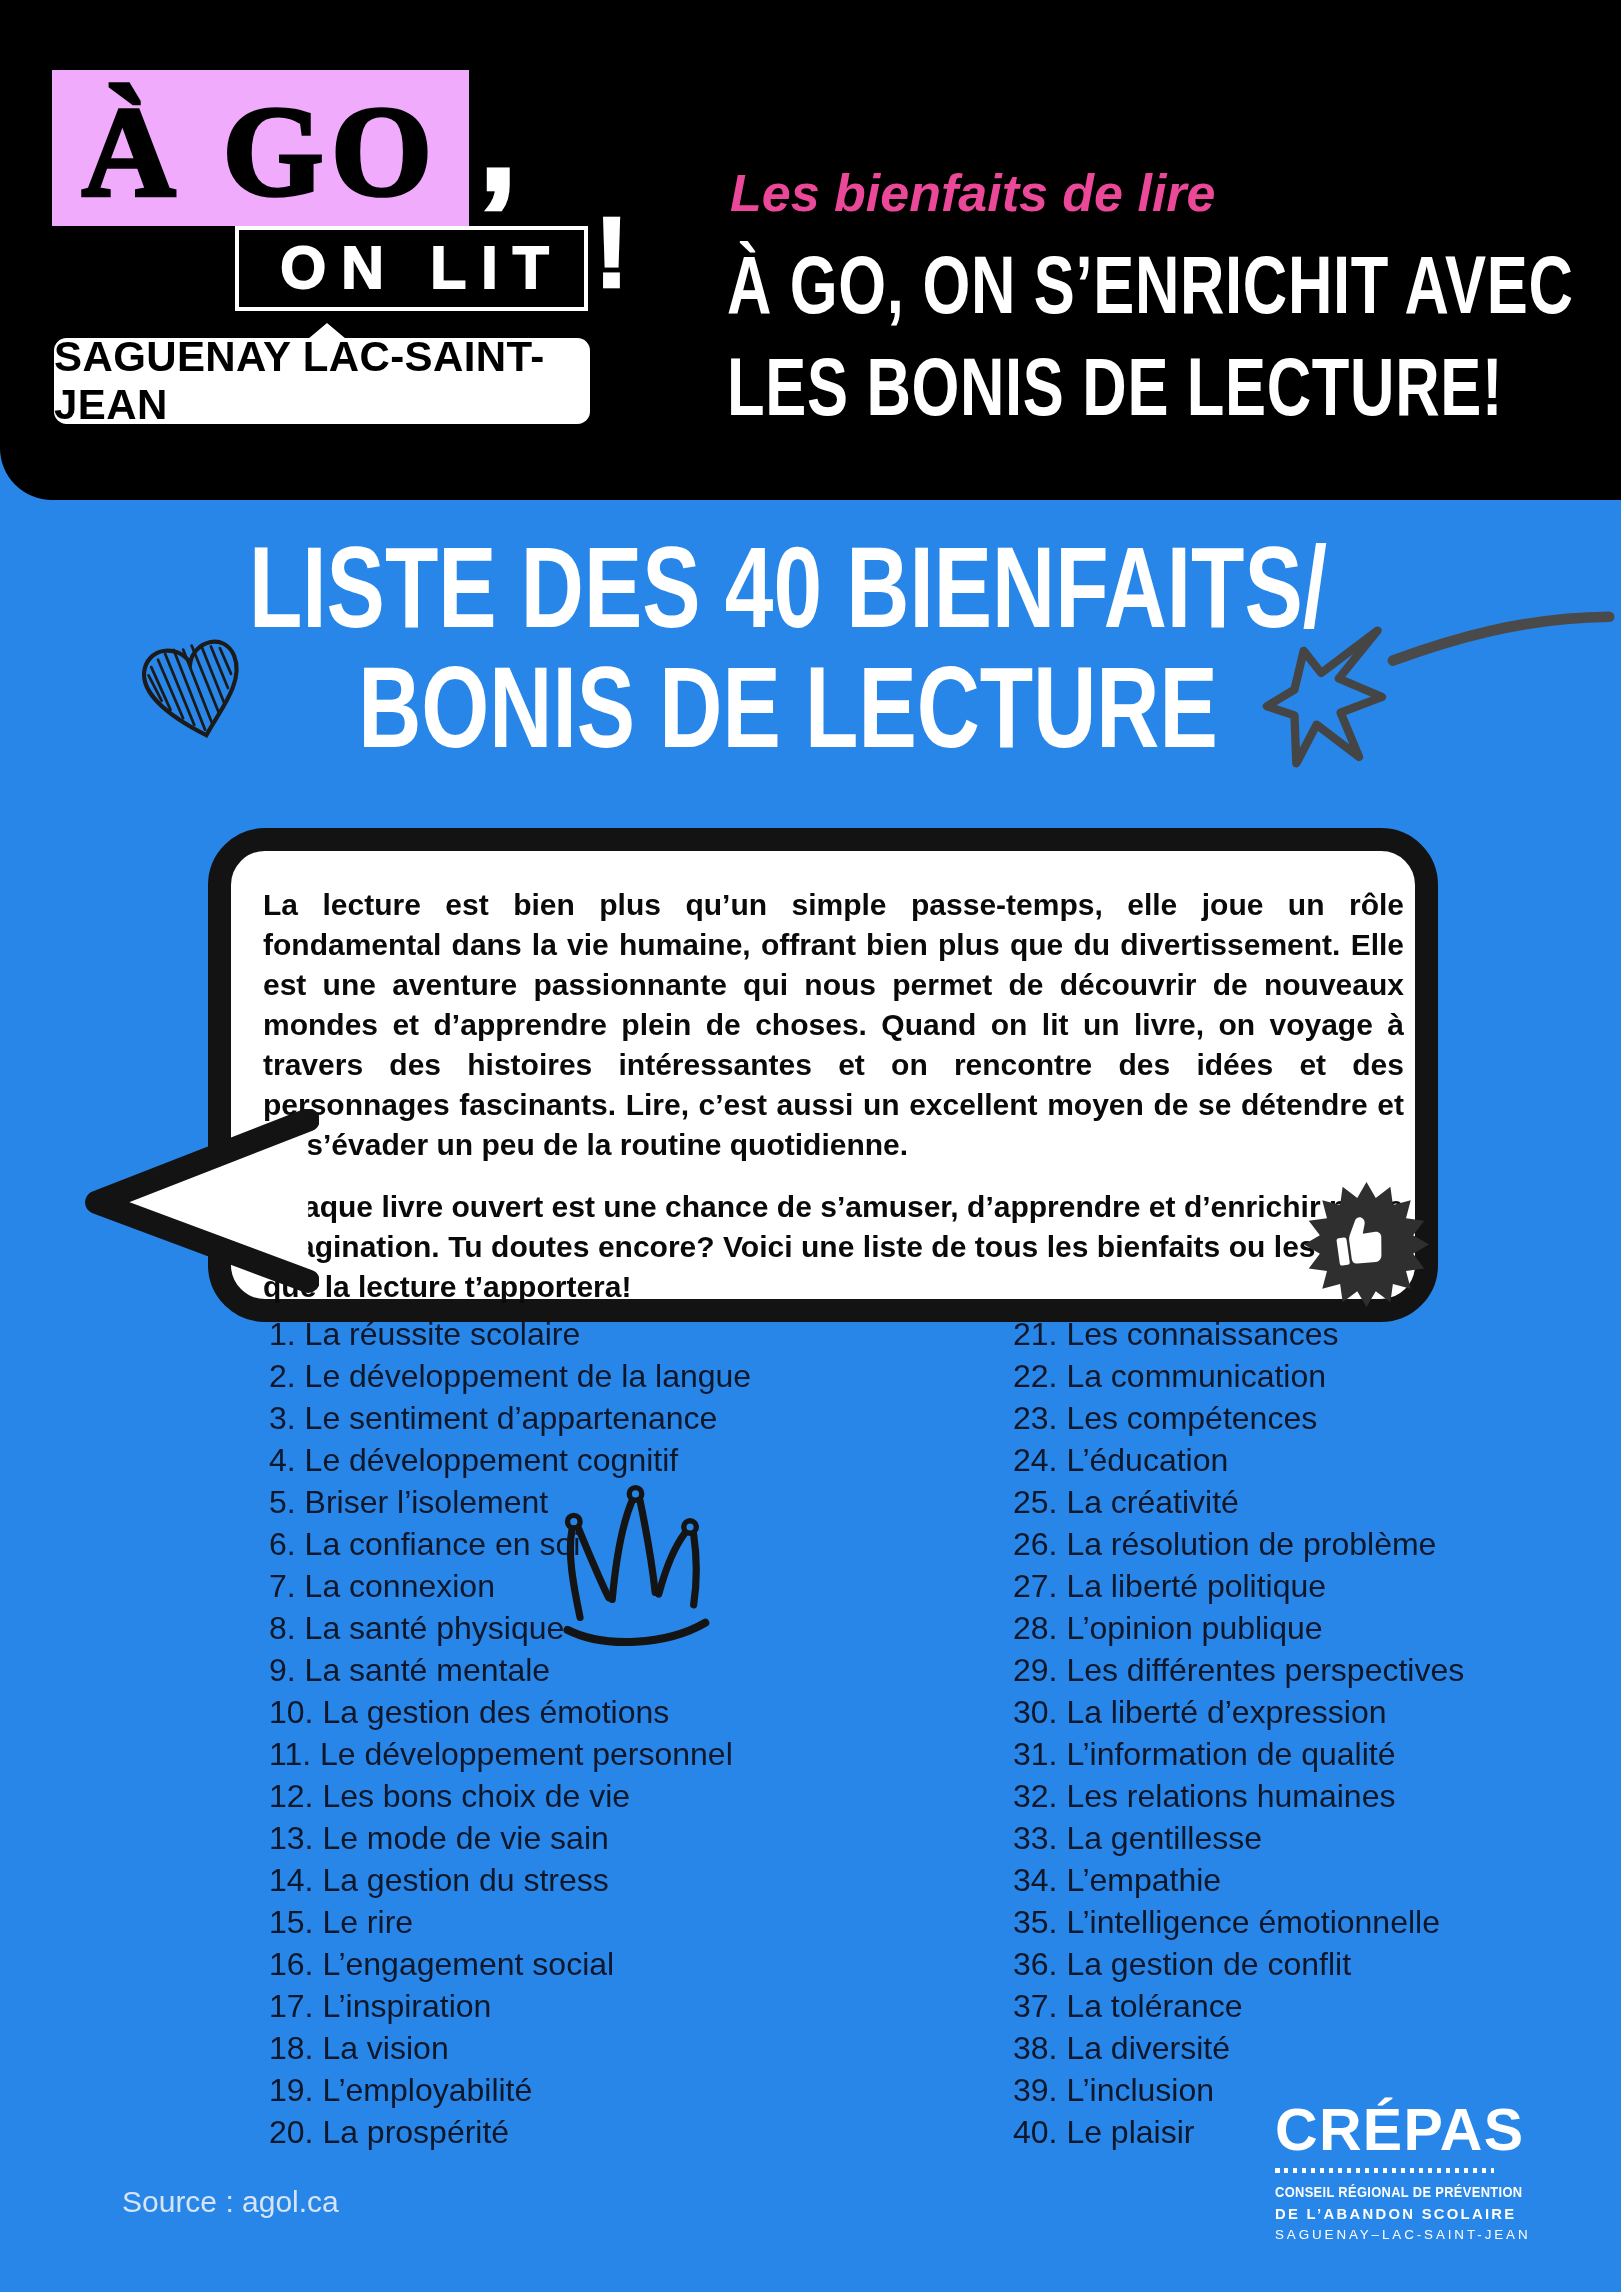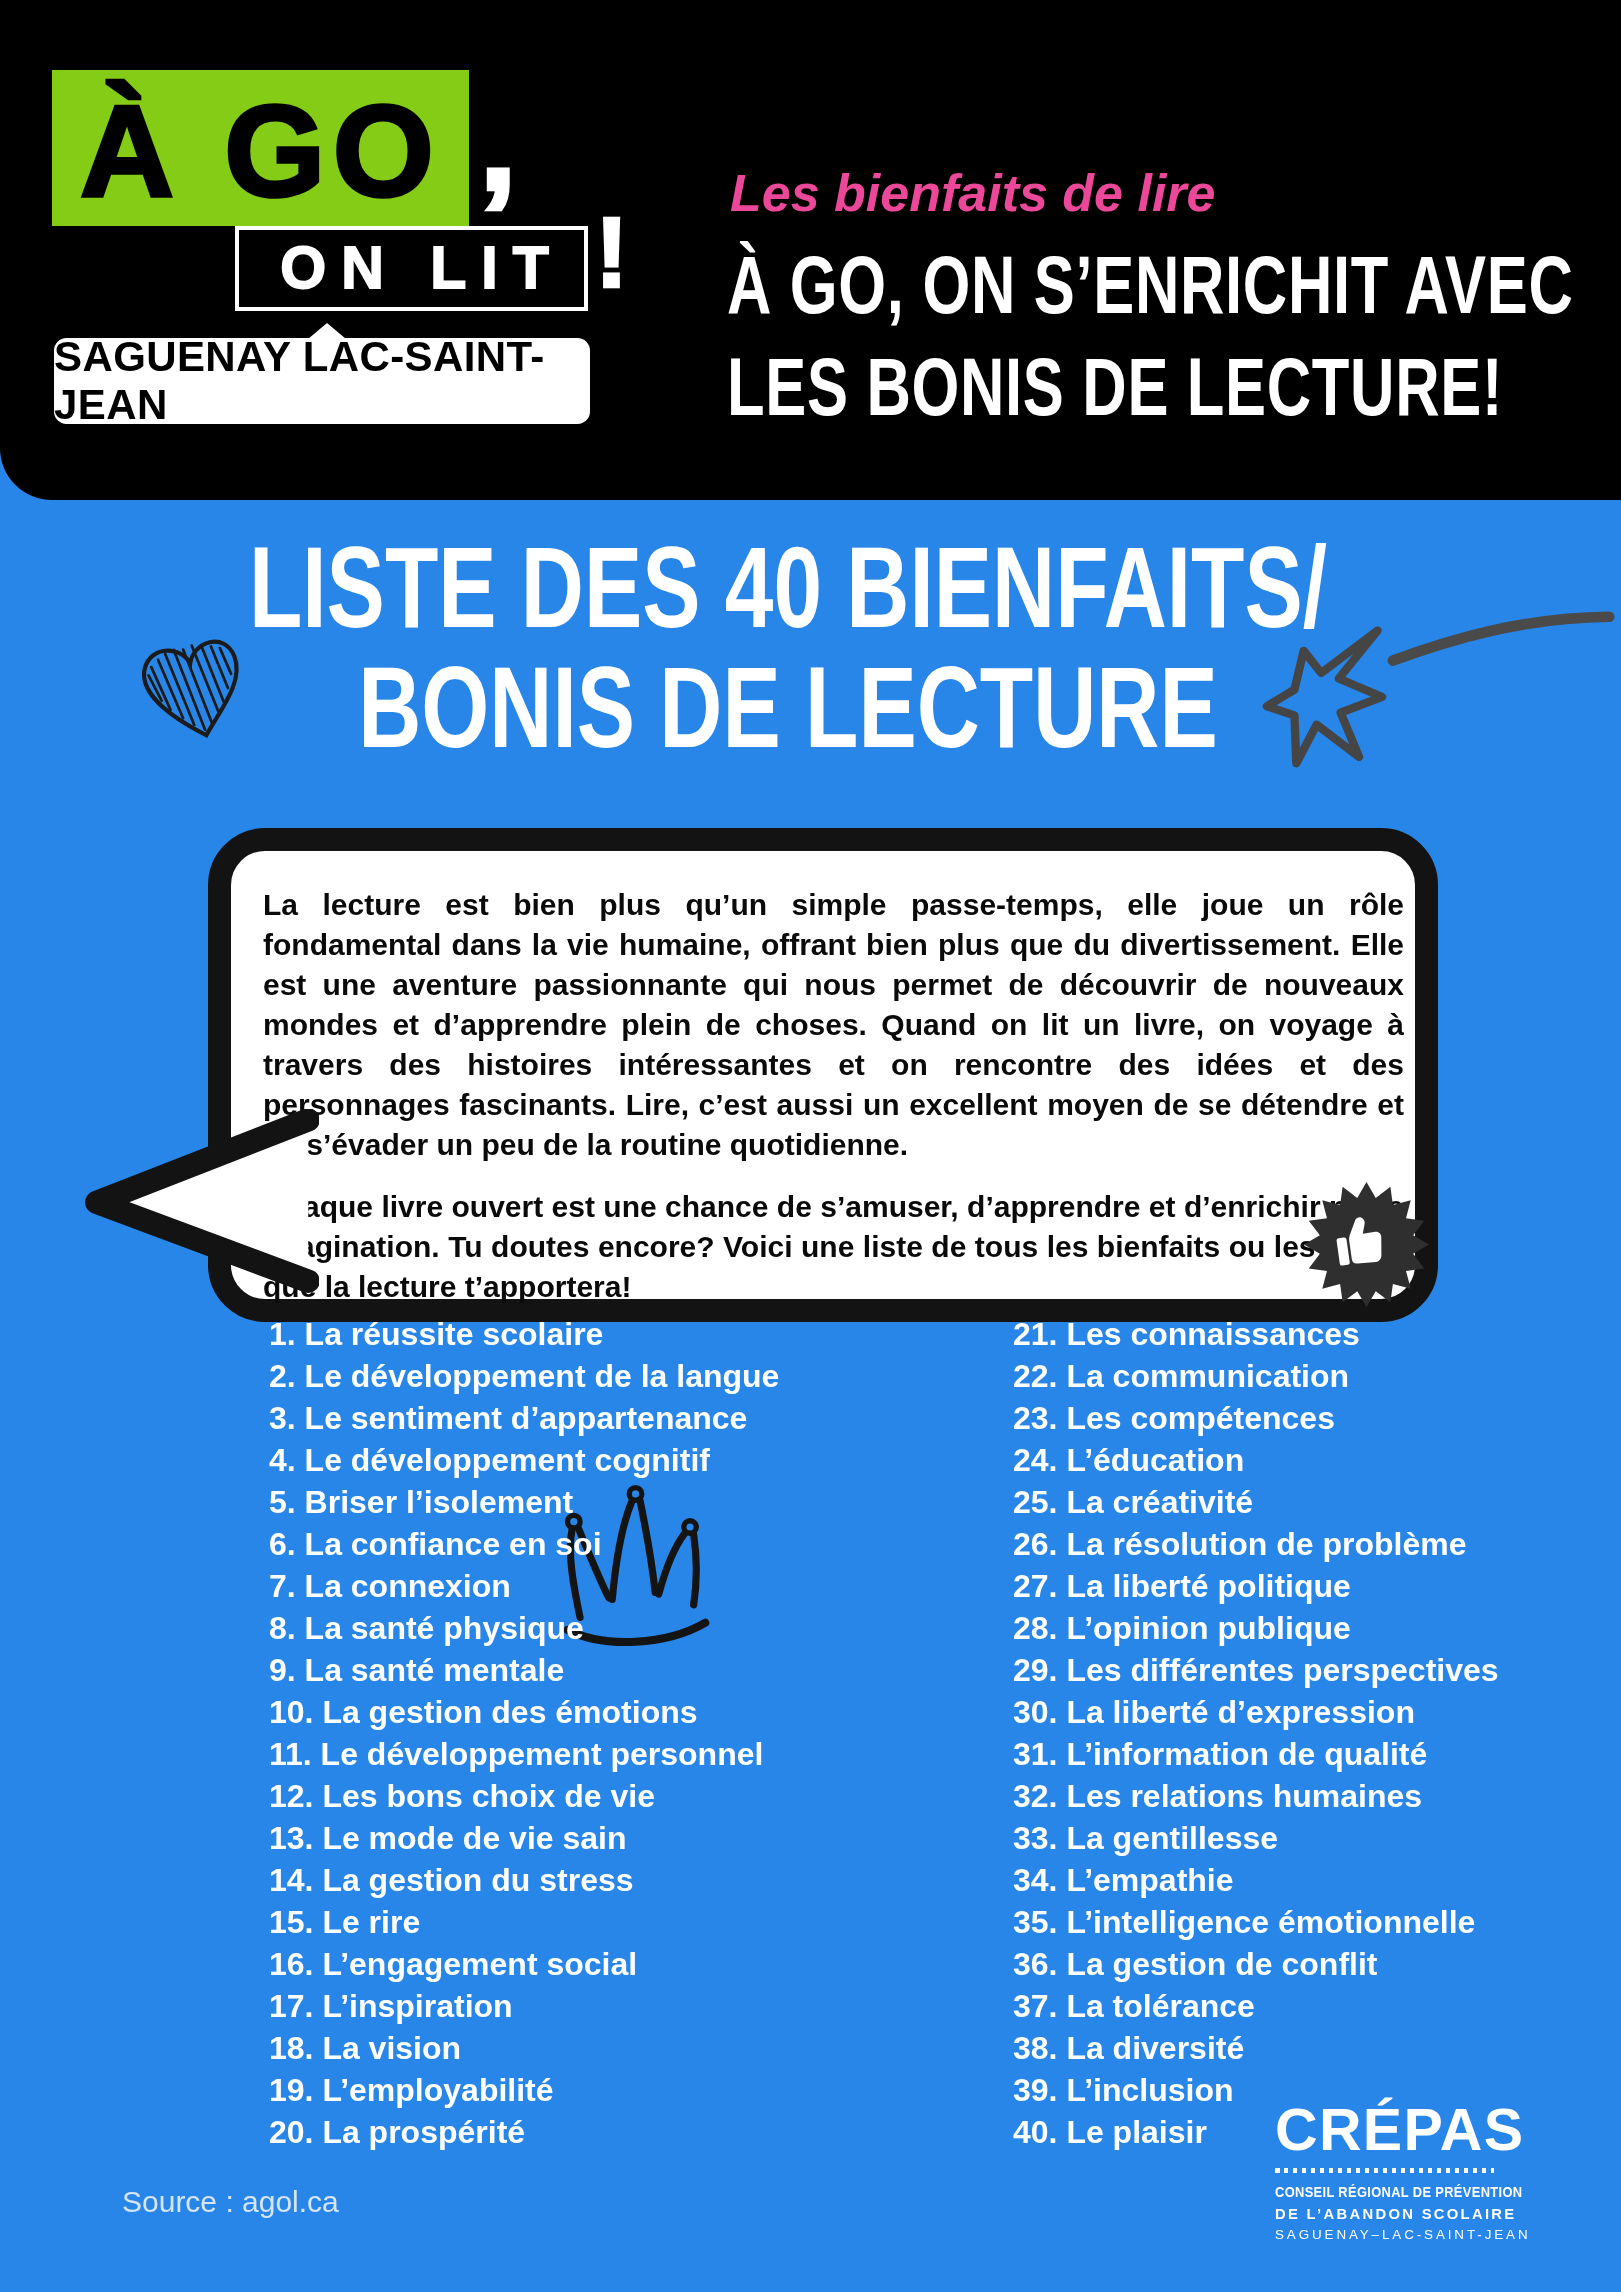--- a/index.html
+++ b/index.html
@@ -8,21 +8,21 @@
     background:#2886E9;
     font-family:"Liberation Sans", sans-serif;
   }
   
   .header {
     position:absolute; left:0; top:0; width:1621px; height:500px;
     background:#000; border-radius:0 0 0 52px; z-index:2;
   }
   .logo-box1 {
     position:absolute; left:52px; top:70px; width:417px; height:156px;
-    background:#84cc16; display:flex; align-items:center; justify-content:center;
+    background:#f0abfc; display:flex; align-items:center; justify-content:center;font-family:Liberation Serif, serif;
   }
   .logo-word1 {
     font-size:130px; font-weight:700; color:#000; letter-spacing:7.2px;
     -webkit-text-stroke:3.6px #000; line-height:1; padding-top:5.4px;
   }
   .logo-comma {
     position:absolute; left:480px; top:79px; font-size:130px; font-weight:700;
     color:#fff; -webkit-text-stroke:4.5px #fff; line-height:1;
   }
   .logo-box2 {
@@ -89,21 +89,21 @@
     color:#0A0A0A; text-align:justify;
   }
   .bubble-tail { position:absolute; left:77px; top:1109px; z-index:4; }
   .badge { position:absolute; left:1304px; top:1182px; z-index:5; }
 
   
   .benefit-col { position:absolute; top:1313px; z-index:2; }
   .benefit-col-left  { left:269px; }
   .benefit-col-right { left:1013px; }
   .benefit-item {
-    font-size:32px; font-weight:700; line-height:42px; color:#ffffff;
+    font-size:32px; font-weight:400; line-height:42px; color:#0f172a;
     white-space:nowrap;
   }
 
   
   .source-note {
     position:absolute; left:122px; top:2185px; font-size:30px; font-weight:400;
     color:#D6E4F4; z-index:2; white-space:nowrap;
   }
   .crepas { position:absolute; left:1275px; top:2101px; width:233px; color:#fff; z-index:2; }
   .crepas-name {

